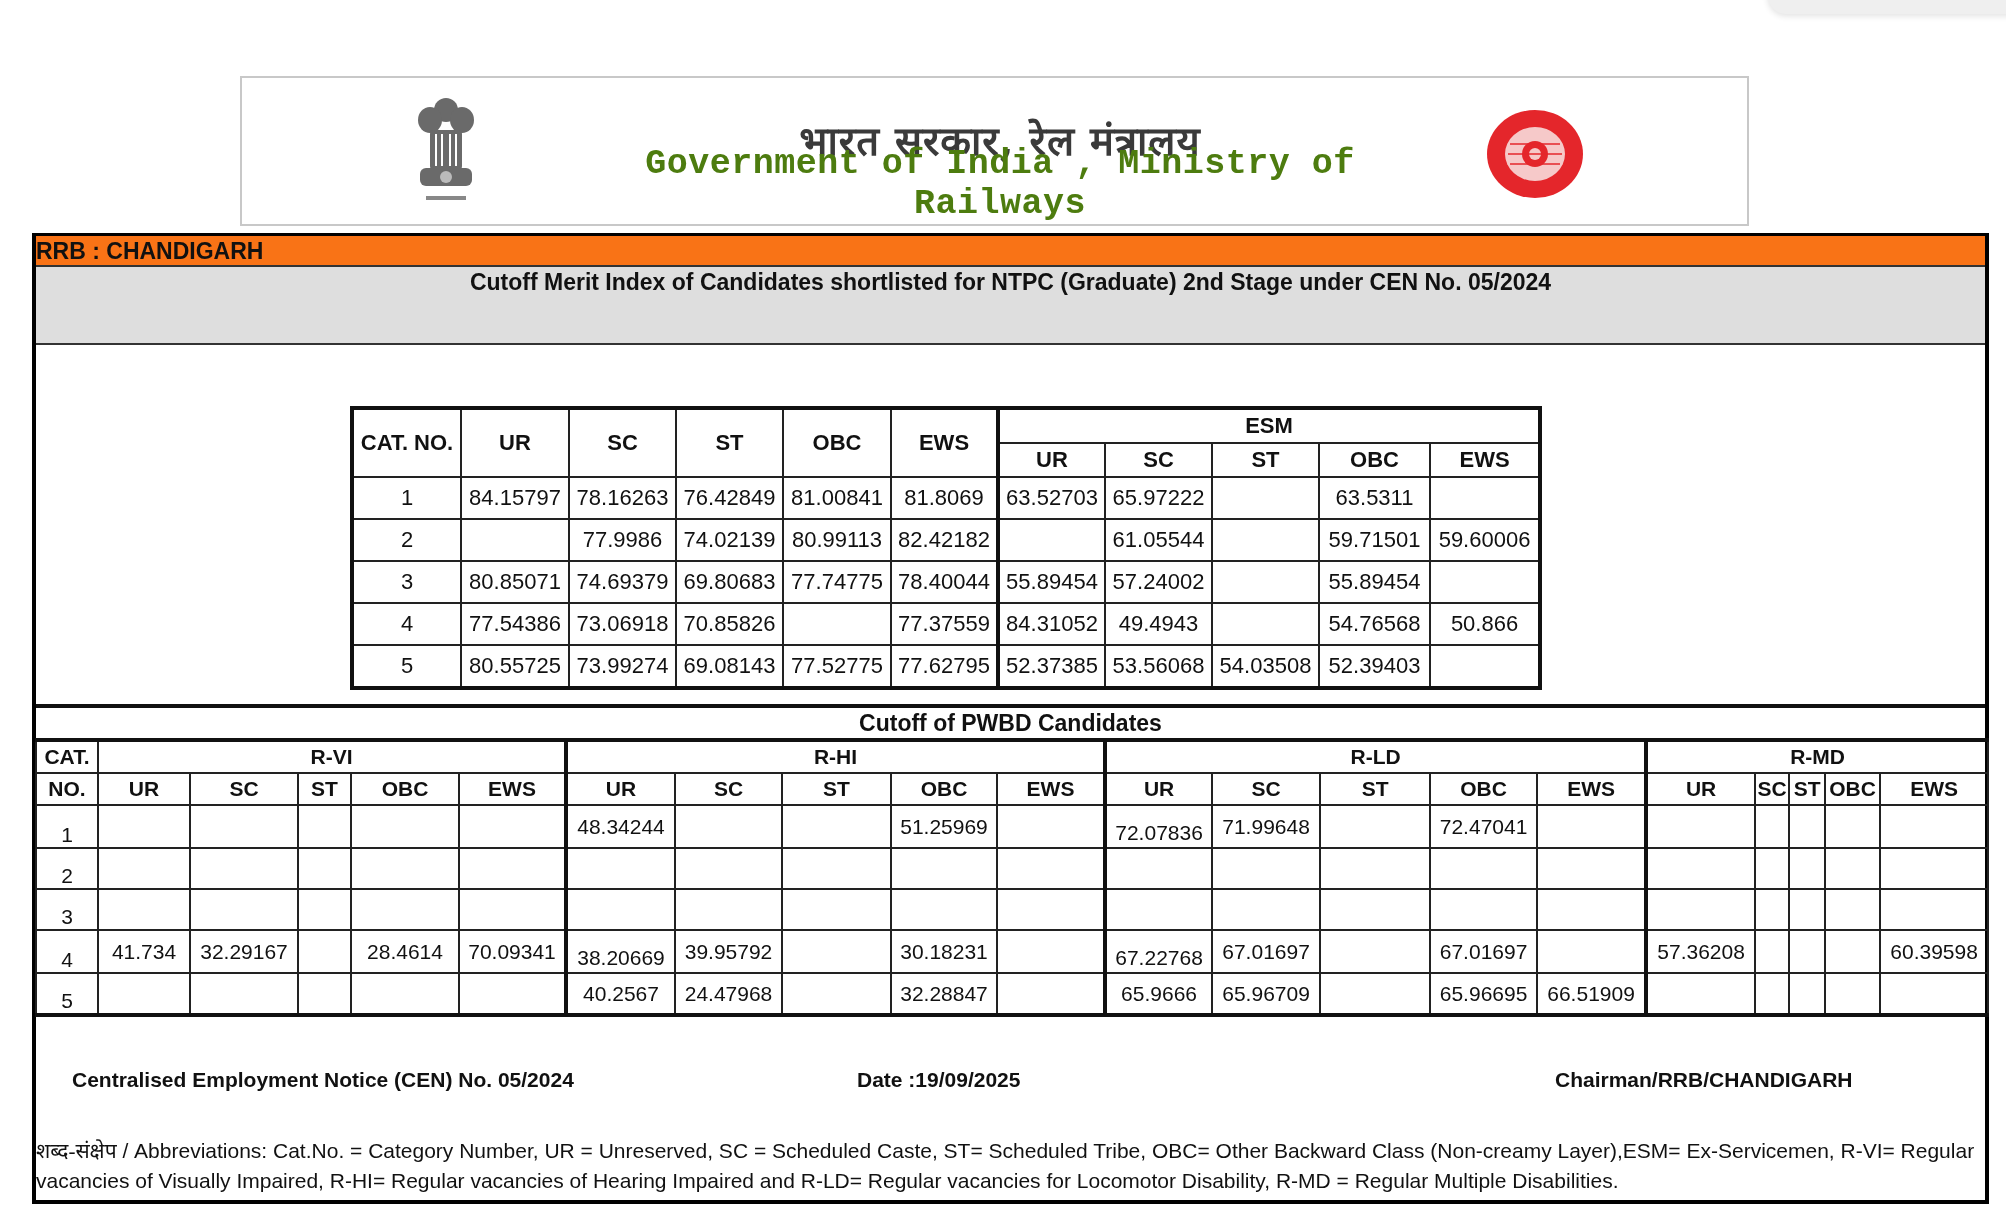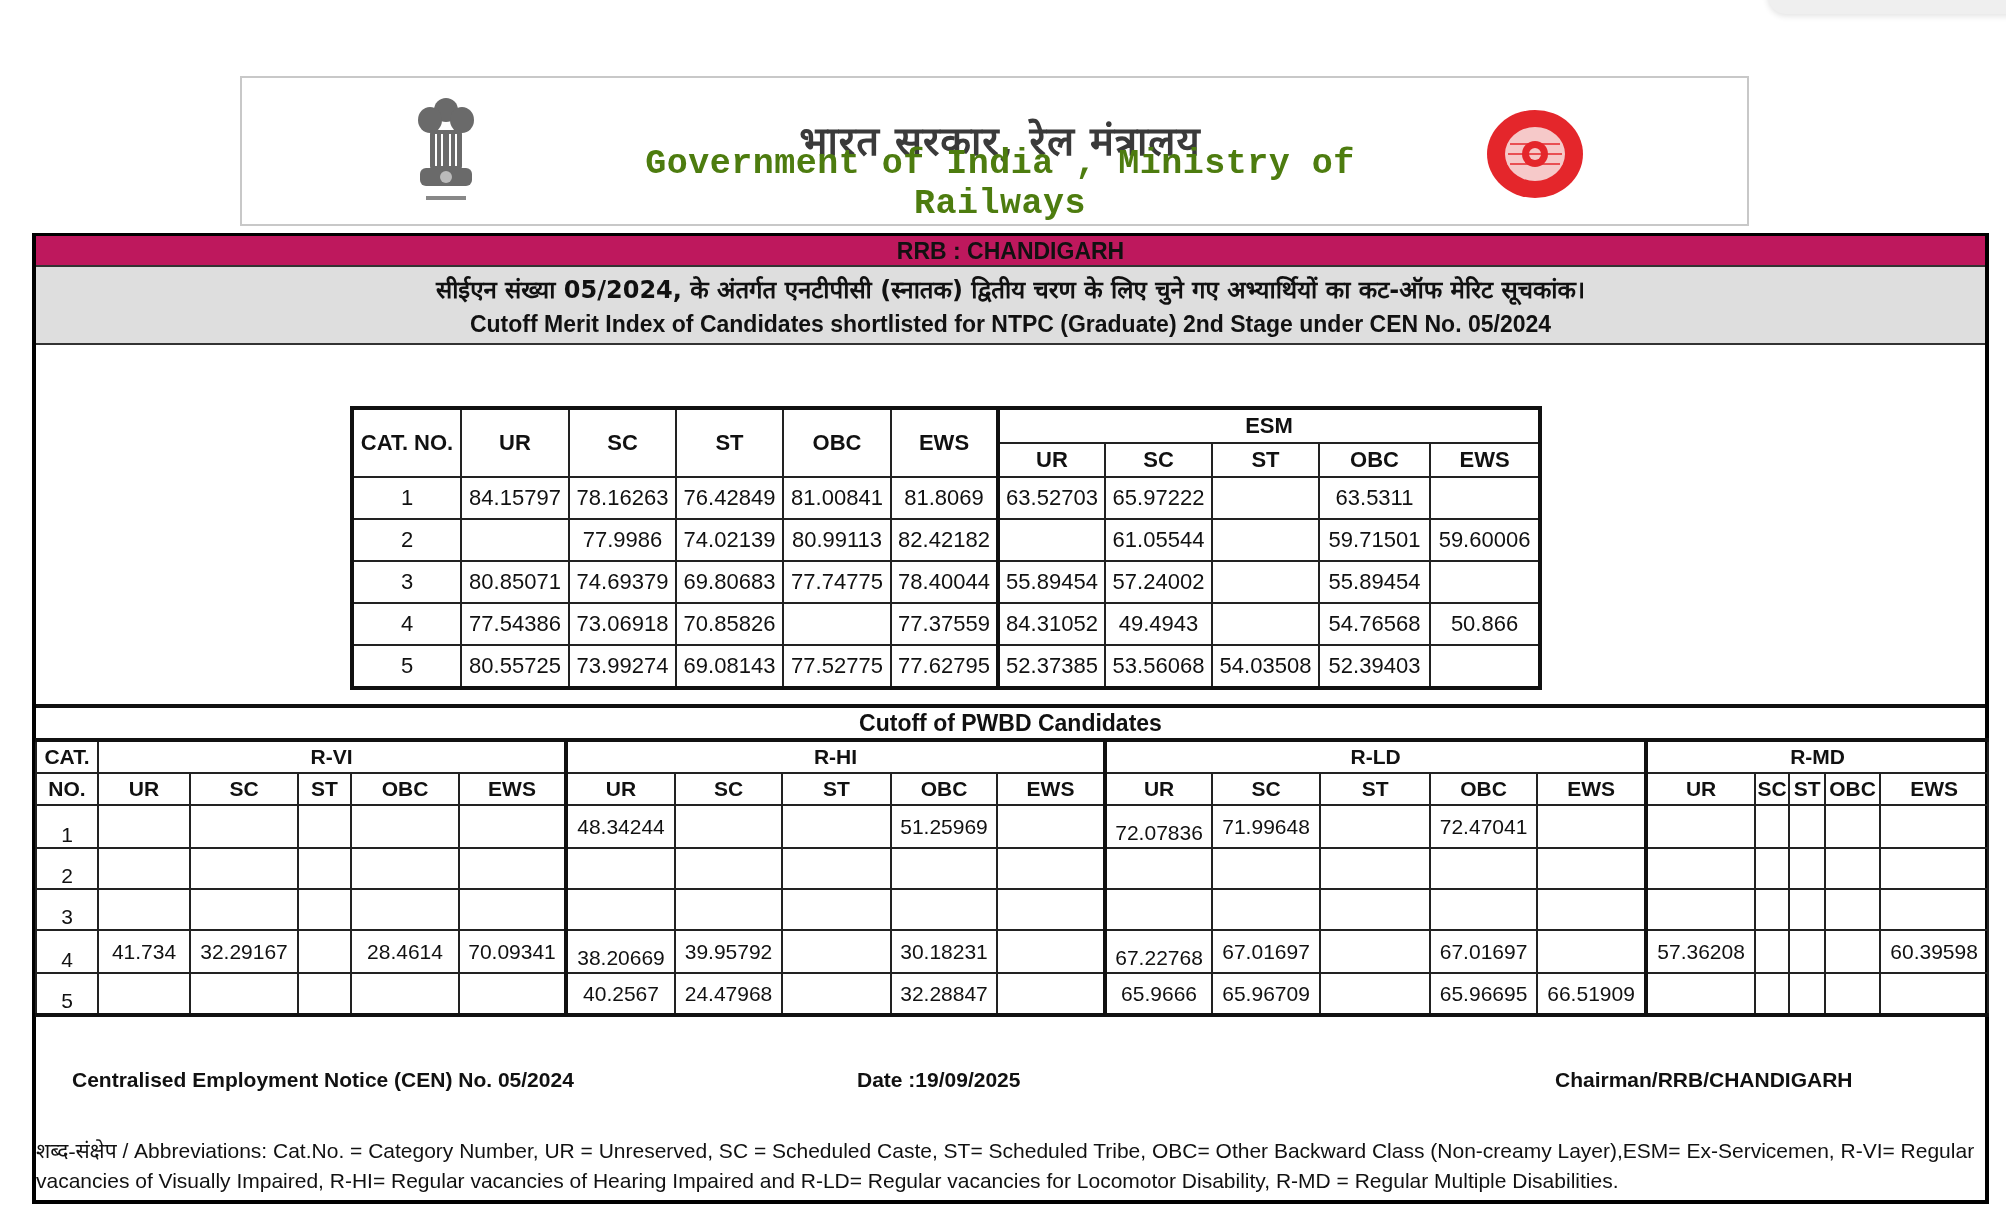--- a/index.html
+++ b/index.html
@@ -11,22 +11,22 @@
          border:2px solid #c8c8c8; background:#fff; box-sizing:border-box; }
   .emblem { position:absolute; left:408px; top:92px; width:76px; height:118px; }
   .rail-logo { position:absolute; left:1484px; top:108px; width:102px; height:92px; }
   .banner-hi { position:absolute; left:640px; top:112px; width:720px; text-align:center;
          font-family:"DejaVu Serif", serif; font-size:40px; font-weight:bold; color:#3a3a3a; letter-spacing:1px; }
   .banner-en { position:absolute; left:600px; top:144px; width:800px; text-align:center;
          font-family:Liberation Mono, monospace; font-size:35px; font-weight:bold; color:#4d7c0f; letter-spacing:0.5px; }
 
   .outer { position:absolute; left:32px; top:233px; width:1957px; height:971px;
          border:4px solid #000; box-sizing:border-box; }
-  .hdr1 { position:absolute; left:36px; top:236px; width:1949px; height:31px; background:#be185d;
-         border-bottom:2px solid #333; box-sizing:border-box; text-align:center; font-weight:bold;
+  .hdr1 { position:absolute; left:36px; top:236px; width:1949px; height:31px; background:#f97316;
+         border-bottom:2px solid #333; box-sizing:border-box; text-align:left; font-weight:bold;
          font-size:23px; line-height:30px; }
   .hdr2 { position:absolute; left:36px; top:267px; width:1949px; height:78px; background:#dedede;
          border-bottom:2px solid #333; box-sizing:border-box; text-align:center; font-weight:bold; }
   .hdr2 .hi { font-family:"DejaVu Sans", sans-serif; font-size:24px; line-height:38px; padding-top:4px; }
   .hdr2 .en { font-size:23px; line-height:30px; }
 
   table.grid { position:absolute; border-collapse:collapse; table-layout:fixed; }
   table.grid td, table.grid th { border:2px solid #222; text-align:center; padding:0;
          font-size:22px; white-space:nowrap; overflow:hidden; }
   table.grid th { font-weight:bold; }
@@ -84,21 +84,20 @@
       <line x1="24" y1="46" x2="78" y2="46"></line>
       <line x1="26" y1="56" x2="76" y2="56"></line>
   </g>
 </svg>
 <div class="banner-hi">भारत सरकार, रेल मंत्रालय</div>
 <div class="banner-en">Government of India , Ministry of Railways</div>
 
 <div class="outer"></div>
 <div class="hdr1">RRB : CHANDIGARH</div>
 <div class="hdr2">
-  <div class="hi">सीईएन संख्या 05/2024, के अंतर्गत एनटीपीसी (स्नातक) द्वितीय चरण के लिए चुने गए अभ्यार्थियों का कट-ऑफ मेरिट सूचकांक।</div>
   <div class="en">Cutoff Merit Index of Candidates shortlisted for NTPC (Graduate) 2nd Stage under CEN No. 05/2024</div>
 </div>
 
 <table class="grid" id="main-table">
   <colgroup>
     <col style="width:109px">
       <col style="width:108px">
       <col style="width:107px">
       <col style="width:107px">
       <col style="width:108px">

